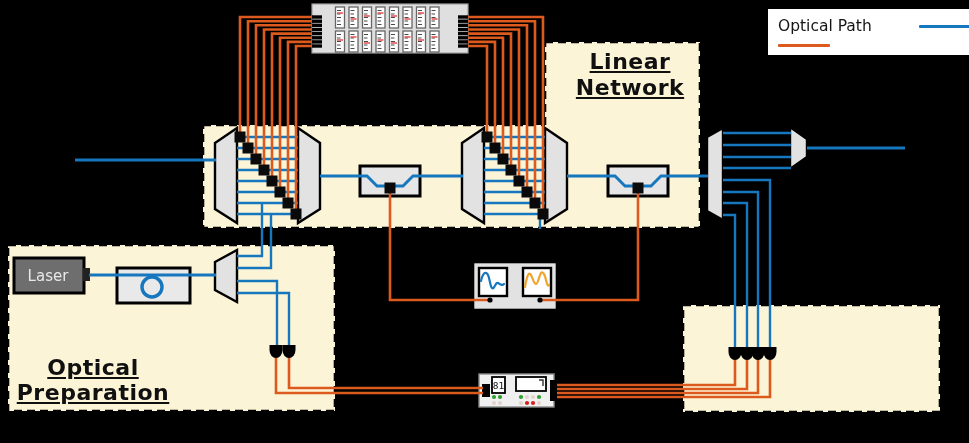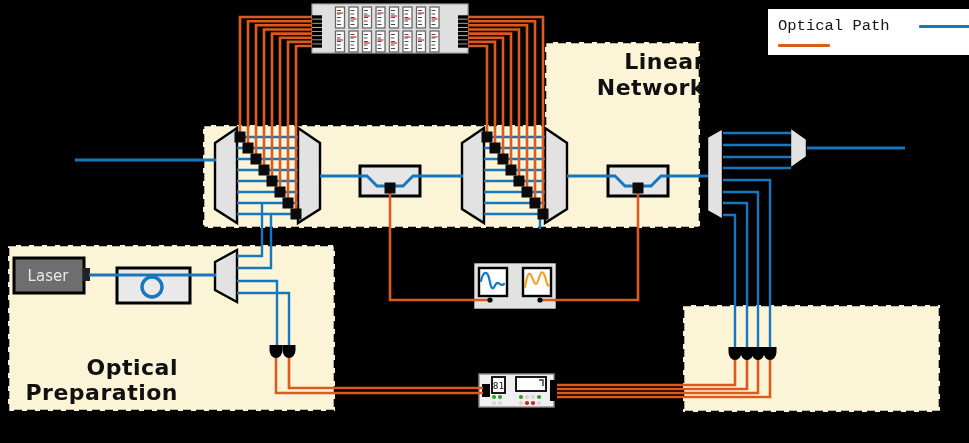--- a/index.html
+++ b/index.html
@@ -14,26 +14,26 @@
   #canvas{position:relative;width:969px;height:443px;background:var(--background);
           font-family:"DejaVu Sans","Liberation Sans",sans-serif;overflow:hidden;}
   #diagram{position:absolute;left:0;top:0;}
   .st-op{stroke:var(--optical-path);stroke-width:2.8;fill:none;}
   .st-op-thin{stroke:var(--optical-path);stroke-width:2.4;fill:none;}
   .st-el{stroke:var(--electrical-path);stroke-width:2.6;fill:none;}
   .region{fill:var(--region-fill);stroke:#000;stroke-width:2.6;stroke-dasharray:8 5;}
   .patch{fill:var(--region-fill);stroke:none;}
   .trap{fill:#e2e2e2;stroke:#000;stroke-width:2.4;}
   .label{position:absolute;color:#101010;font-weight:bold;font-size:22px;line-height:26px;
-         text-align:right;letter-spacing:0.5px;}
+         text-align:center;letter-spacing:0.5px;text-decoration:underline;}
   #legend{position:absolute;left:766px;top:7px;width:193px;height:46px;background:#ffffff;
           border:2.5px solid #000;display:flex;flex-direction:column;justify-content:space-evenly;
           padding:0 10px;box-sizing:content-box;}
   .legend-row{display:flex;align-items:center;justify-content:space-between;}
-  .legend-label{font-size:15.5px;color:#151515;font-family:Liberation Mono, monospace;}
+  .legend-label{font-size:15.5px;color:#151515;}
   .swatch{width:52px;height:3px;border-radius:1px;}
   .swatch-optical{background:var(--optical-path);}
   .swatch-electrical{background:var(--electrical-path);}
 </style>
 </head>
 <body>
 
 <div id="canvas">
 
 <svg id="diagram" width="969" height="443" viewBox="0 0 969 443">

